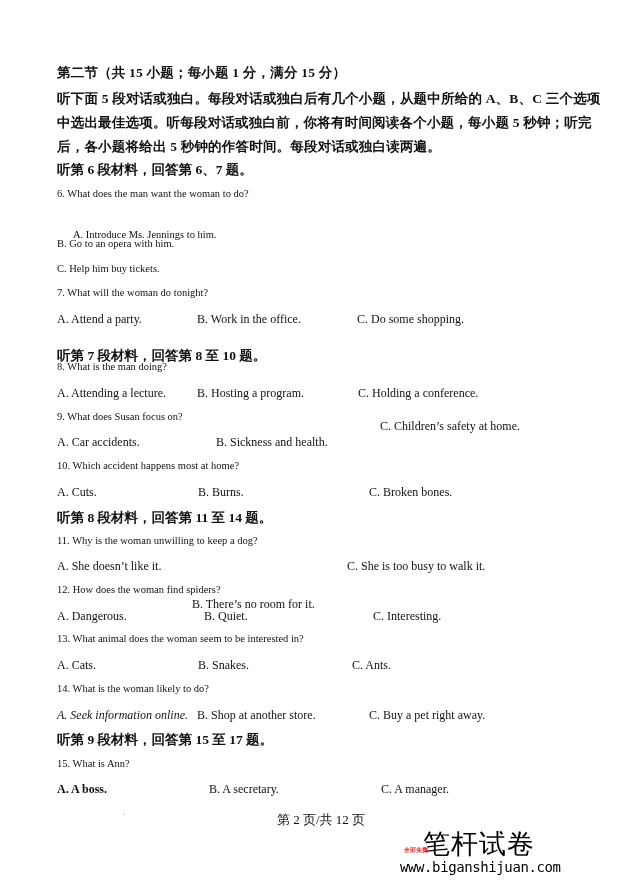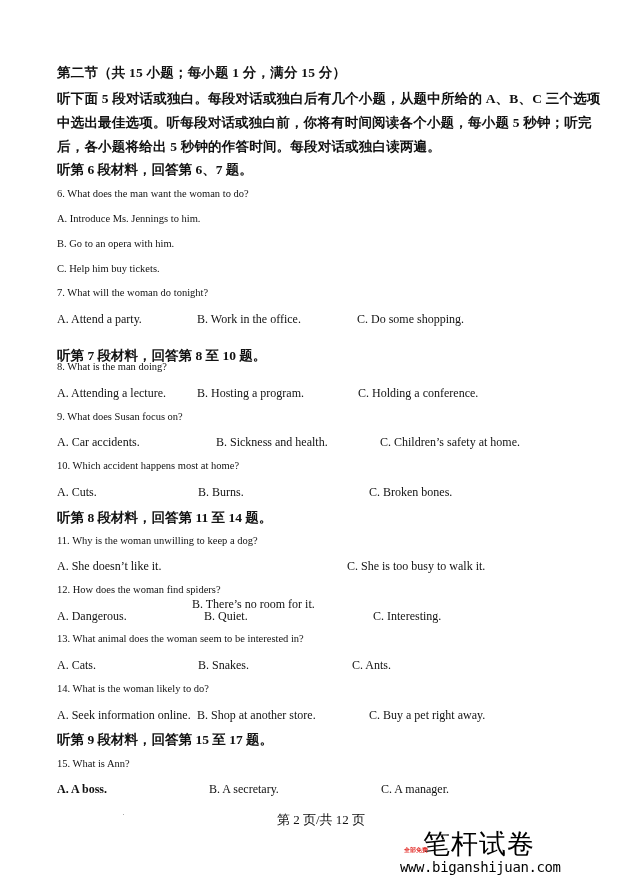--- a/index.html
+++ b/index.html
@@ -94,57 +94,57 @@
 </head>
 <body>
 
 <div class="line cn" style="top:64px;">第二节（共 15 小题；每小题 1 分，满分 15 分）</div>
 <div class="line cn" style="top:90px;">听下面 5 段对话或独白。每段对话或独白后有几个小题，从题中所给的 A、B、C 三个选项</div>
 <div class="line cn" style="top:114px;">中选出最佳选项。听每段对话或独白前，你将有时间阅读各个小题，每小题 5 秒钟；听完</div>
 <div class="line cn" style="top:138px;">后，各小题将给出 5 秒钟的作答时间。每段对话或独白读两遍。</div>
 
 <div class="line cn-plain" style="top:161px;">听第 6 段材料，回答第 6、7 题。</div>
 <div class="line q" style="top:188px;">6. What does the man want the woman to do?</div>
-<div class="line q" style="top:213px;">A. Introduce Ms. Jennings to him.</div>
+<div class="line q" style="top:229px;margin-left:16px;">A. Introduce Ms. Jennings to him.</div>
 <div class="line q" style="top:238px;">B. Go to an opera with him.</div>
 <div class="line q" style="top:263px;">C. Help him buy tickets.</div>
 <div class="line q" style="top:287px;">7. What will the woman do tonight?</div>
 <div class="opt" style="left:57px; top:312px;">A. Attend a party.</div>
 <div class="opt" style="left:197px; top:312px;">B. Work in the office.</div>
 <div class="opt" style="left:357px; top:312px;">C. Do some shopping.</div>
 
 <div class="line cn-plain" style="top:335px;margin-top:12px;">听第 7 段材料，回答第 8 至 10 题。</div>
 <div class="line q" style="top:361px;">8. What is the man doing?</div>
 <div class="opt" style="left:57px; top:386px;">A. Attending a lecture.</div>
 <div class="opt" style="left:197px; top:386px;">B. Hosting a program.</div>
 <div class="opt" style="left:358px; top:386px;">C. Holding a conference.</div>
 <div class="line q" style="top:411px;">9. What does Susan focus on?</div>
 <div class="opt" style="left:57px; top:435px;">A. Car accidents.</div>
 <div class="opt" style="left:216px; top:435px;">B. Sickness and health.</div>
-<div class="opt" style="left:380px; top:435px;">C. Children’s safety at home.</div>
+<div class="opt" style="left:380px; top:419px;">C. Children’s safety at home.</div>
 <div class="line q" style="top:460px;">10. Which accident happens most at home?</div>
 <div class="opt" style="left:57px; top:485px;">A. Cuts.</div>
 <div class="opt" style="left:198px; top:485px;">B. Burns.</div>
 <div class="opt" style="left:369px; top:485px;">C. Broken bones.</div>
 
 <div class="line cn-plain" style="top:509px;">听第 8 段材料，回答第 11 至 14 题。</div>
 <div class="line q" style="top:535px;">11. Why is the woman unwilling to keep a dog?</div>
 <div class="opt" style="left:57px; top:559px;">A. She doesn’t like it.</div>
 <div class="opt" style="left:192px; top:559px;margin-top:38px;">B. There’s no room for it.</div>
 <div class="opt" style="left:347px; top:559px;">C. She is too busy to walk it.</div>
 <div class="line q" style="top:584px;">12. How does the woman find spiders?</div>
 <div class="opt" style="left:57px; top:609px;">A. Dangerous.</div>
 <div class="opt" style="left:204px; top:609px;">B. Quiet.</div>
 <div class="opt" style="left:373px; top:609px;">C. Interesting.</div>
 <div class="line q" style="top:633px;">13. What animal does the woman seem to be interested in?</div>
 <div class="opt" style="left:57px; top:658px;">A. Cats.</div>
 <div class="opt" style="left:198px; top:658px;">B. Snakes.</div>
 <div class="opt" style="left:352px; top:658px;">C. Ants.</div>
 <div class="line q" style="top:683px;">14. What is the woman likely to do?</div>
-<div class="opt" style="left:57px; top:708px;">A. Seek information online.</div>
+<div class="opt" style="left:57px; top:708px;font-style:italic;">A. Seek information online.</div>
 <div class="opt" style="left:197px; top:708px;">B. Shop at another store.</div>
 <div class="opt" style="left:369px; top:708px;">C. Buy a pet right away.</div>
 
 <div class="line cn-plain" style="top:731px;">听第 9 段材料，回答第 15 至 17 题。</div>
 <div class="line q" style="top:758px;">15. What is Ann?</div>
 <div class="opt" style="left:57px; top:782px;font-weight:bold;">A. A boss.</div>
 <div class="opt" style="left:209px; top:782px;">B. A secretary.</div>
 <div class="opt" style="left:381px; top:782px;">C. A manager.</div>
 
 <div class="dot"></div>

